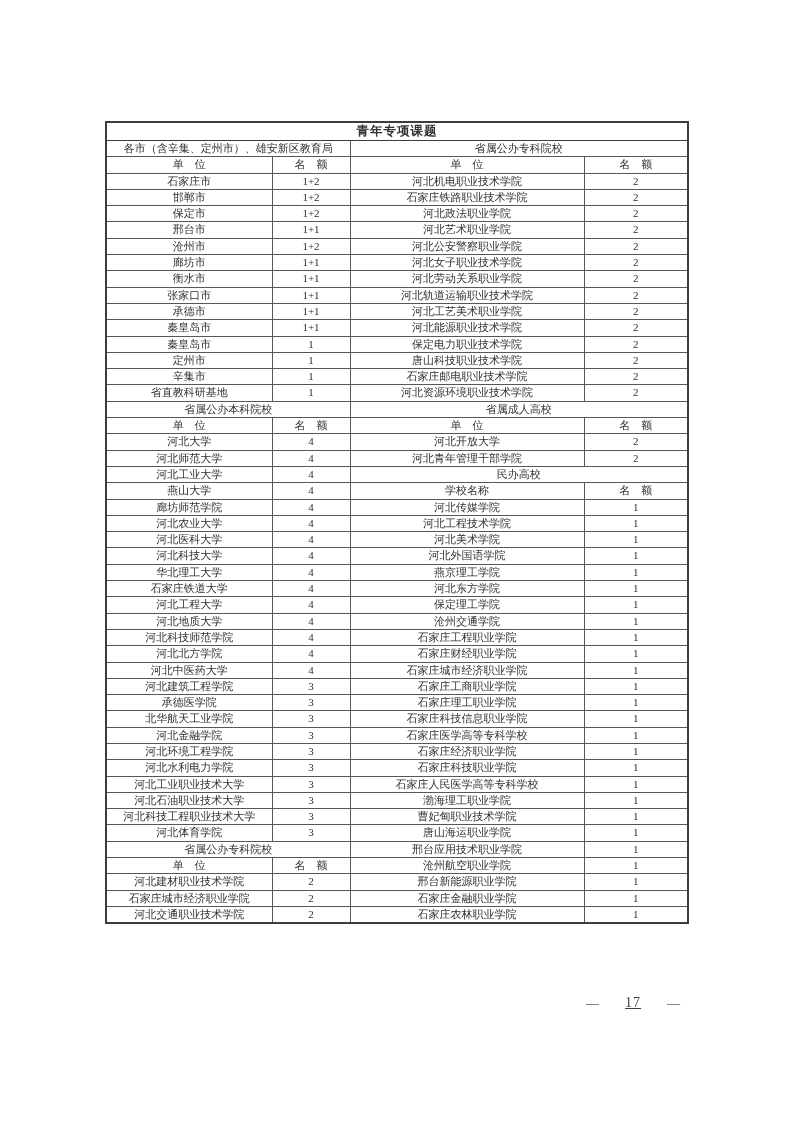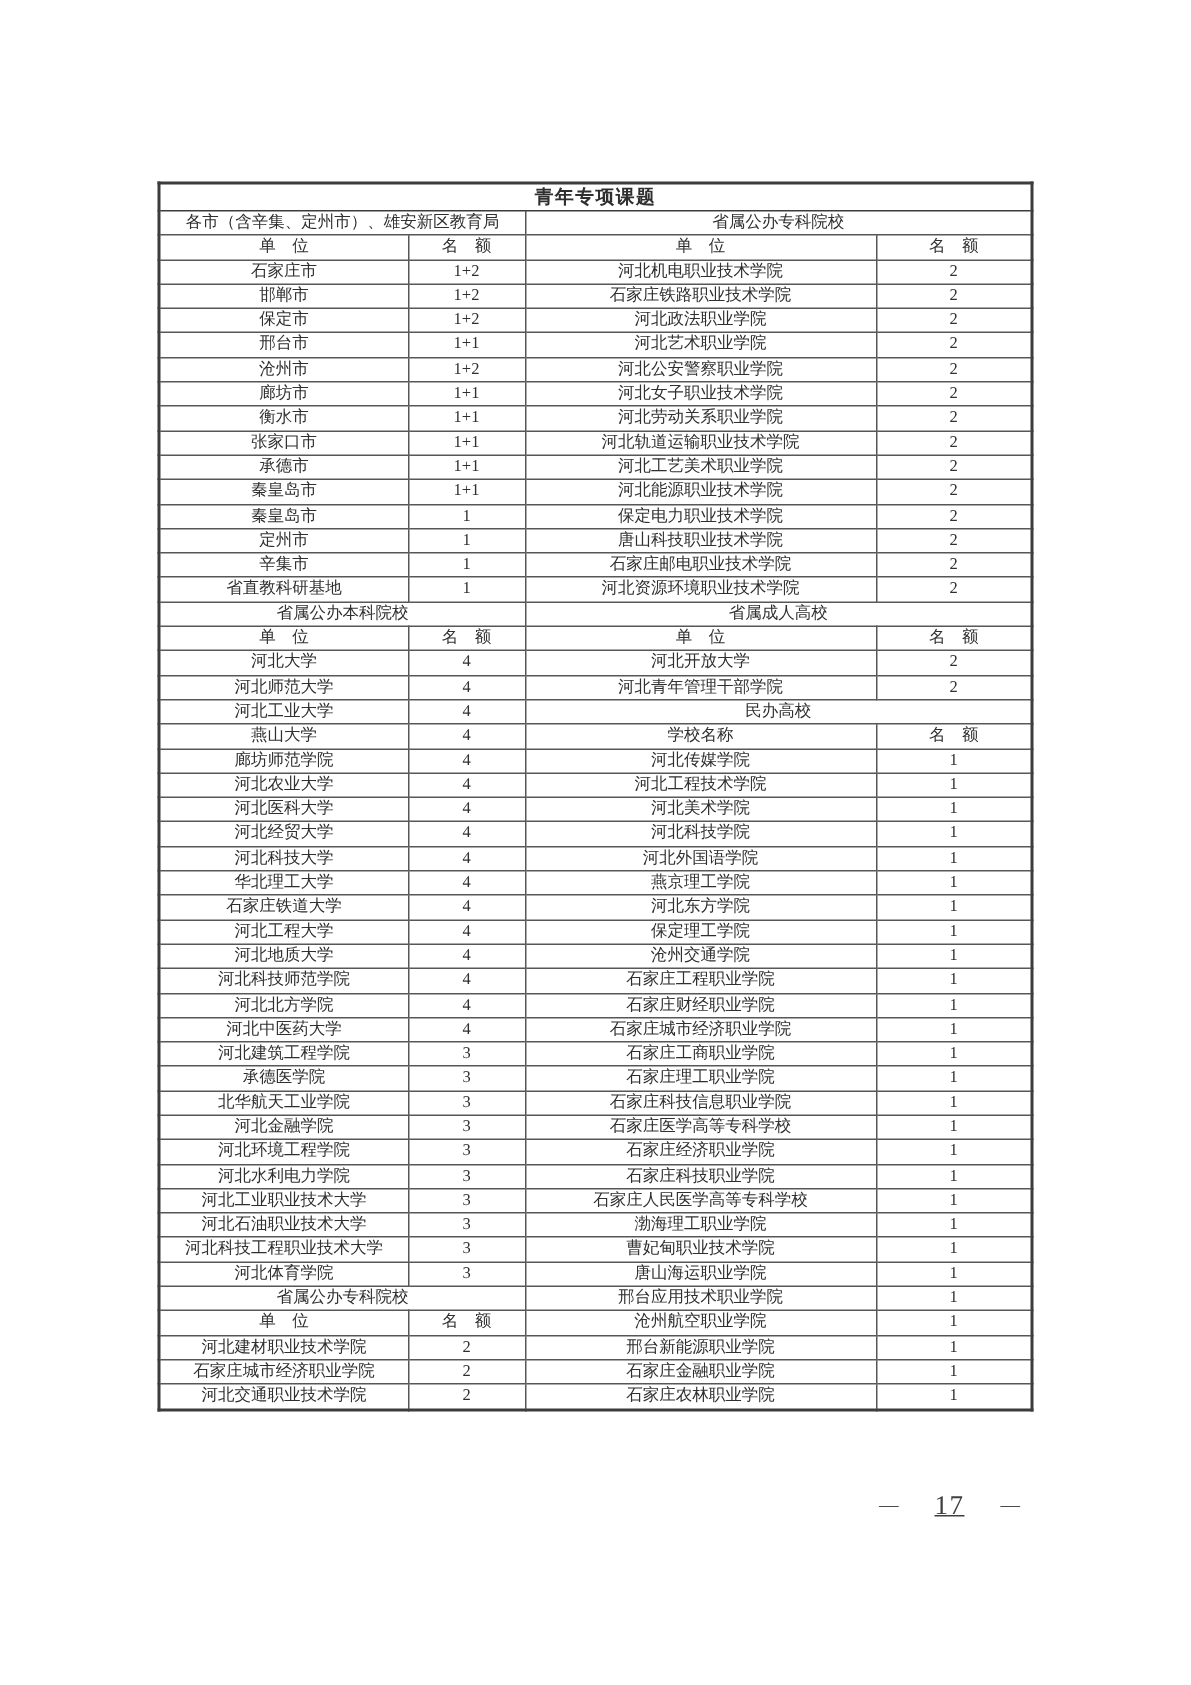--- a/index.html
+++ b/index.html
@@ -62,21 +62,21 @@
     display: flex;
     align-items: center;
     justify-content: space-between;
     color: #3f3f3f;
   }
   .page-footer .dash {
     font-size: 13px;
     line-height: 16px;
   }
   .page-footer .pagenum {
-    font-size: 18px;
+    font-size: 14px;
     line-height: 16px;
     letter-spacing: 1px;
     text-decoration: underline;
   }
 </style>
 </head>
 <body>
 
 <div class="page">
 
@@ -230,26 +230,20 @@
           <td class="mid">河北工程技术学院</td>
           <td>1</td>
         </tr>
         <tr>
           <td>河北医科大学</td>
           <td>4</td>
           <td class="mid">河北美术学院</td>
           <td>1</td>
         </tr>
         <tr>
-          <td>河北经贸大学</td>
-          <td>4</td>
-          <td class="mid">河北科技学院</td>
-          <td>1</td>
-        </tr>
-        <tr>
           <td>河北科技大学</td>
           <td>4</td>
           <td class="mid">河北外国语学院</td>
           <td>1</td>
         </tr>
         <tr>
           <td>华北理工大学</td>
           <td>4</td>
           <td class="mid">燕京理工学院</td>
           <td>1</td>

